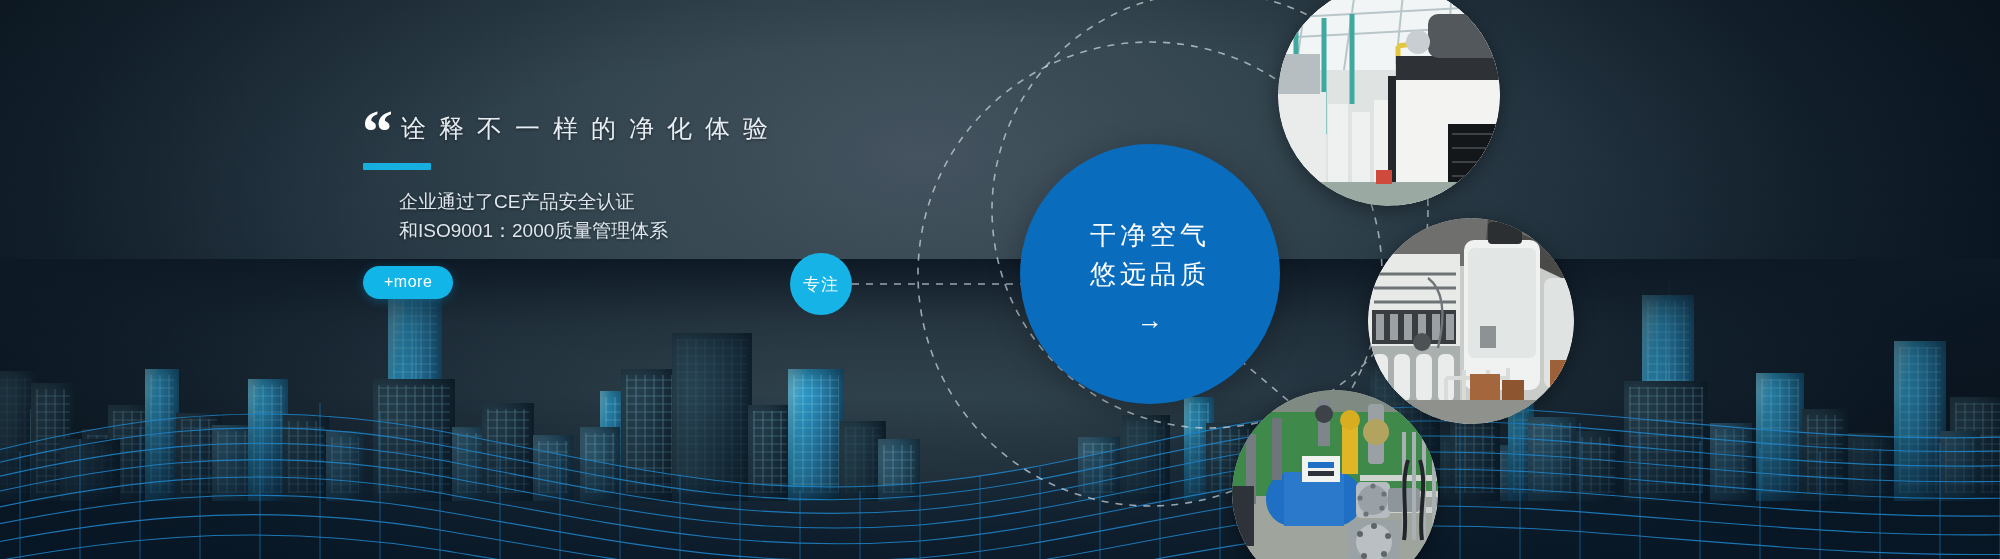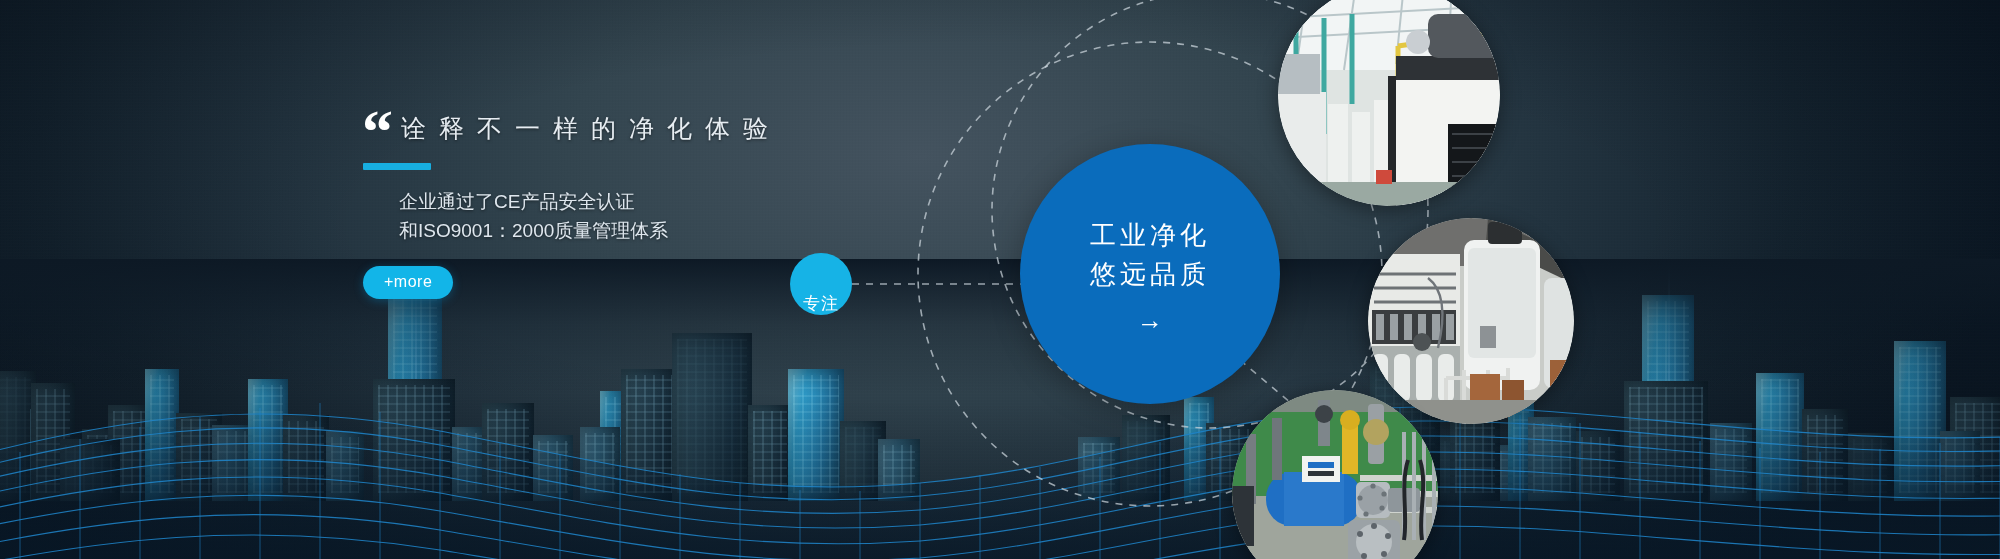--- a/index.html
+++ b/index.html
@@ -154,21 +154,21 @@
   .diagram { position: absolute; inset: 0; z-index: 18; }
   .ring-svg { position: absolute; inset: 0; width: 100%; height: 100%; }
 
   .badge-focus {
     position: absolute;
     left: 790px; top: 253px;
     width: 62px; height: 62px;
     border-radius: 50%;
     background: #16b3e6;
     color: #fff;
-    display: flex; align-items: flex-end; justify-content: center;
+    display: flex; align-items: center; justify-content: center;
     font-size: 17px; letter-spacing: 1px;
     z-index: 22; cursor: pointer;
   }
 
   .hub {
     position: absolute;
     left: 1020px; top: 144px;
     width: 260px; height: 260px;
     border-radius: 50%;
     background: #0a6cbc;
@@ -331,21 +331,21 @@
         <line x1="852" y1="284" x2="1022" y2="284"></line>
         <line x1="1240" y1="360" x2="1330" y2="436"></line>
       </g>
     </svg>
 
     <div class="badge-focus">
       <span>专注</span>
     </div>
 
     <div class="hub">
-      <div class="hub-line">工业净化</div>
+      <div class="hub-line">干净空气</div>
       <div class="hub-line">悠远品质</div>
       <div class="hub-arrow">→</div>
     </div>
 
     <div class="photo" style="left:1278px; top:-16px; width:222px; height:222px;">
       <svg viewBox="0 0 222 222" aria-hidden="true">
         <defs>
             <clipPath id="c1">
               <circle cx="111" cy="111" r="111"></circle>
             </clipPath>

